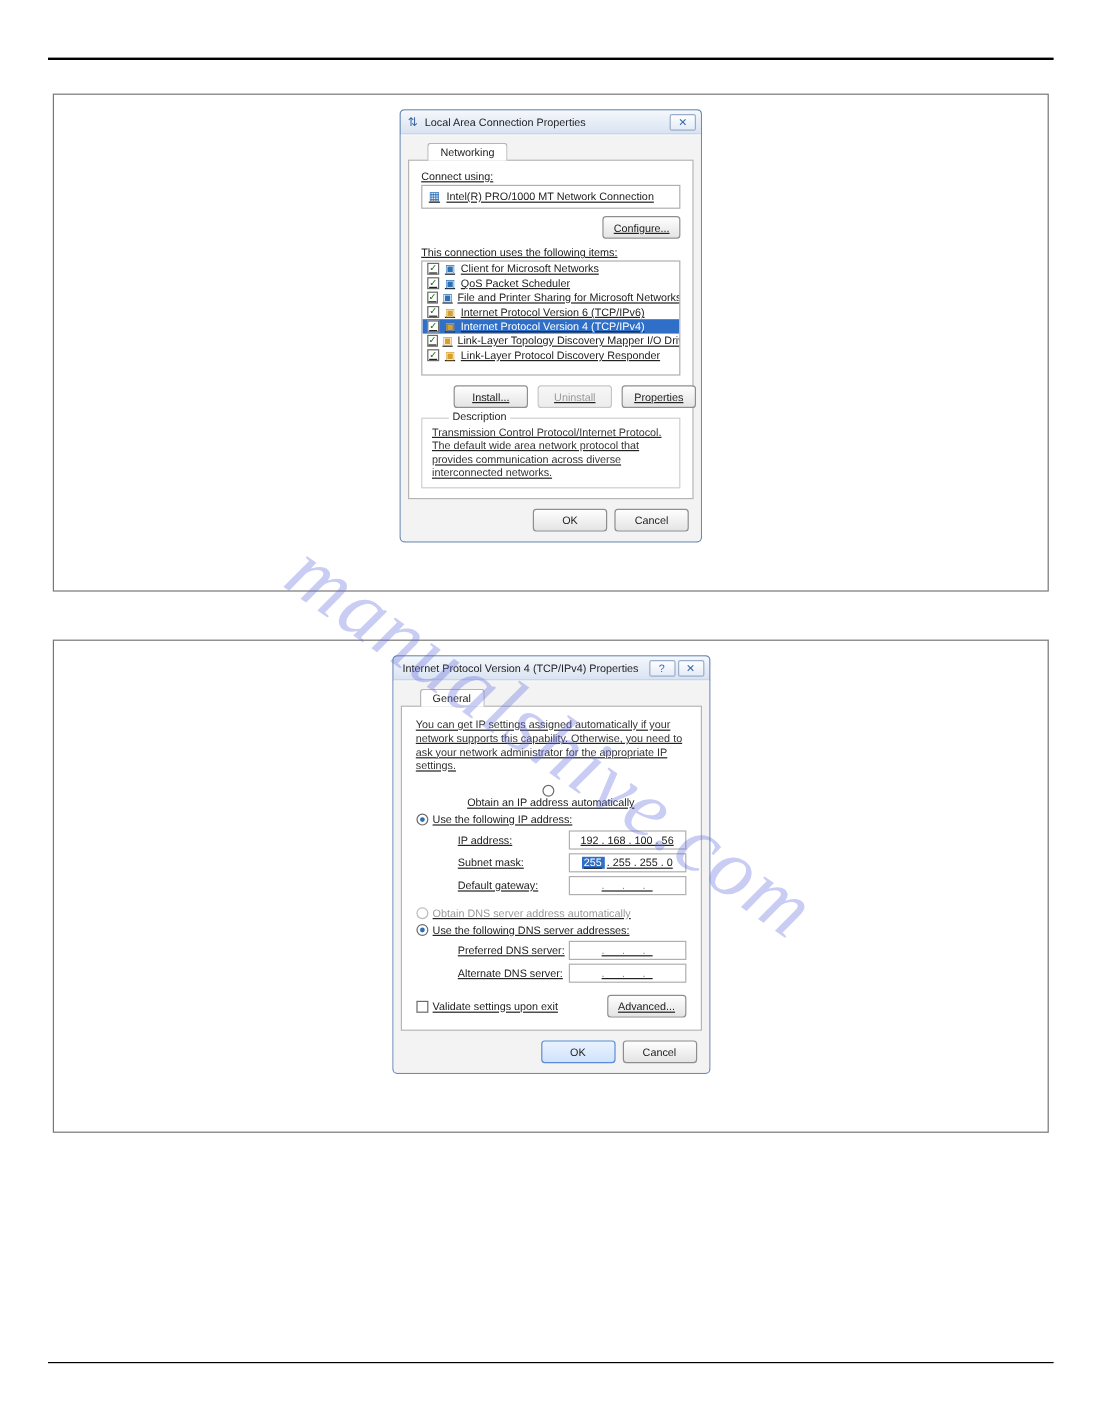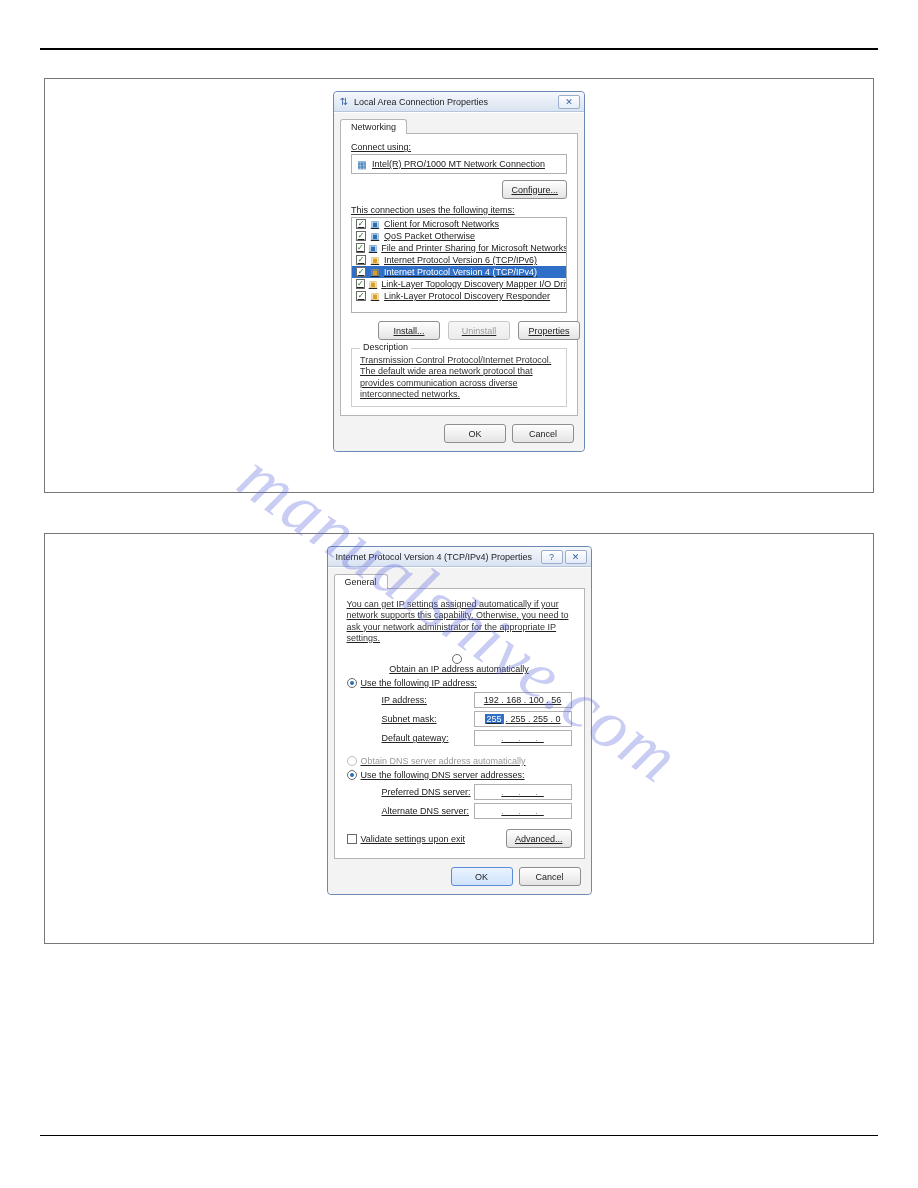--- a/index.html
+++ b/index.html
@@ -51,21 +51,21 @@
     background: linear-gradient(#fefefe,#e4ecf7);
     font-size:9px;color:#3a66a8;
   }
   .t-close { background: linear-gradient(#f3a6a2,#d64a3f); color:#fff; border-color:#a83b32; }
   .dialog-body {
     background: #f3f3f3;
     border-top: 1px solid #fff;
     padding: 6px;
     border-radius: 0 0 4px 4px;
   }
-  .tab-strip { display:flex; margin-bottom:-1px; }
+  .tab-strip { display:flex; margin-bottom:-1px;margin-left:16px; }
   .tab {
     background:#fff;border:1px solid #b5b5b5;border-bottom:none;
     padding:2px 10px;border-radius:3px 3px 0 0;font-size:9px;
   }
   .tab-panel {
     background:#fff;border:1px solid #b5b5b5;padding:8px 10px;text-decoration:underline;
   }
   .label { font-size:9px; }
   .field-box {
     border:1px solid #b0b0b0;background:#fff;padding:3px 4px;margin-top:2px;
@@ -83,21 +83,21 @@
   .list-box {
     border:1px solid #b0b0b0;background:#fff;height:96px;overflow:hidden;
     margin-top:2px;font-size:9px;
   }
   .list-row{display:flex;align-items:center;gap:4px;padding:1px 4px;white-space:nowrap;}
   .list-row.sel{background:#2f6fc7;color:#fff;}
   .chk{width:10px;height:10px;border:1px solid #6a6a6a;background:#fff;display:inline-flex;align-items:center;justify-content:center;font-size:8px;line-height:1;color:#196b19;}
   .mini-icon{width:10px;height:10px;display:inline-flex;align-items:center;justify-content:center;font-size:9px;}
   .row-btns{display:flex;gap:8px;margin-top:8px;justify-content:space-between;padding-left:27px;}
   .group{border:1px solid #cfcfcf;padding:6px 8px;margin-top:8px;position:relative;}
-  .group-title{position:absolute;top:-7px;left:8px;background:#fff;padding:0 3px;font-size:9px;}
+  .group-title{position:absolute;top:-7px;left:22px;background:#fff;padding:0 3px;font-size:9px;}
   .desc{font-size:9px;color:#333;line-height:1.25;}
   .dlg-footer{display:flex;justify-content:flex-end;gap:6px;padding:8px 4px 2px;}
   
   .radio{width:10px;height:10px;border:1px solid #6a6a6a;border-radius:50%;display:inline-flex;align-items:center;justify-content:center;margin-right:4px;flex-shrink:0;}
   .radio .dot{width:4px;height:4px;border-radius:50%;background:#2b6fb5;display:none;}
   .radio.checked .dot{display:block;}
   .radio.disabled{border-color:#bcbcbc;}
   .opt-row{display:flex;align-items:center;font-size:9px;margin:4px 0;}
   .opt-row.disabled{color:#9a9a9a;}
   .ip-grid{margin-left:35px;}
@@ -148,21 +148,21 @@
           <div class="label" style="margin-top:6px;">This connection uses the following items:</div>
           <div class="list-box" id="conn-items">
               <div class="list-row">
                 <span class="chk">✓</span>
                 <span class="mini-icon" style="color: rgb(43, 111, 181);">▣</span>
                 <span>Client for Microsoft Networks</span>
               </div>
               <div class="list-row">
                 <span class="chk">✓</span>
                 <span class="mini-icon" style="color: rgb(43, 111, 181);">▣</span>
-                <span>QoS Packet Otherwise</span>
+                <span>QoS Packet Scheduler</span>
               </div>
               <div class="list-row">
                 <span class="chk">✓</span>
                 <span class="mini-icon" style="color: rgb(43, 111, 181);">▣</span>
                 <span>File and Printer Sharing for Microsoft Networks</span>
               </div>
               <div class="list-row">
                 <span class="chk">✓</span>
                 <span class="mini-icon" style="color: rgb(216, 160, 42);">▣</span>
                 <span>Internet Protocol Version 6 (TCP/IPv6)</span>

